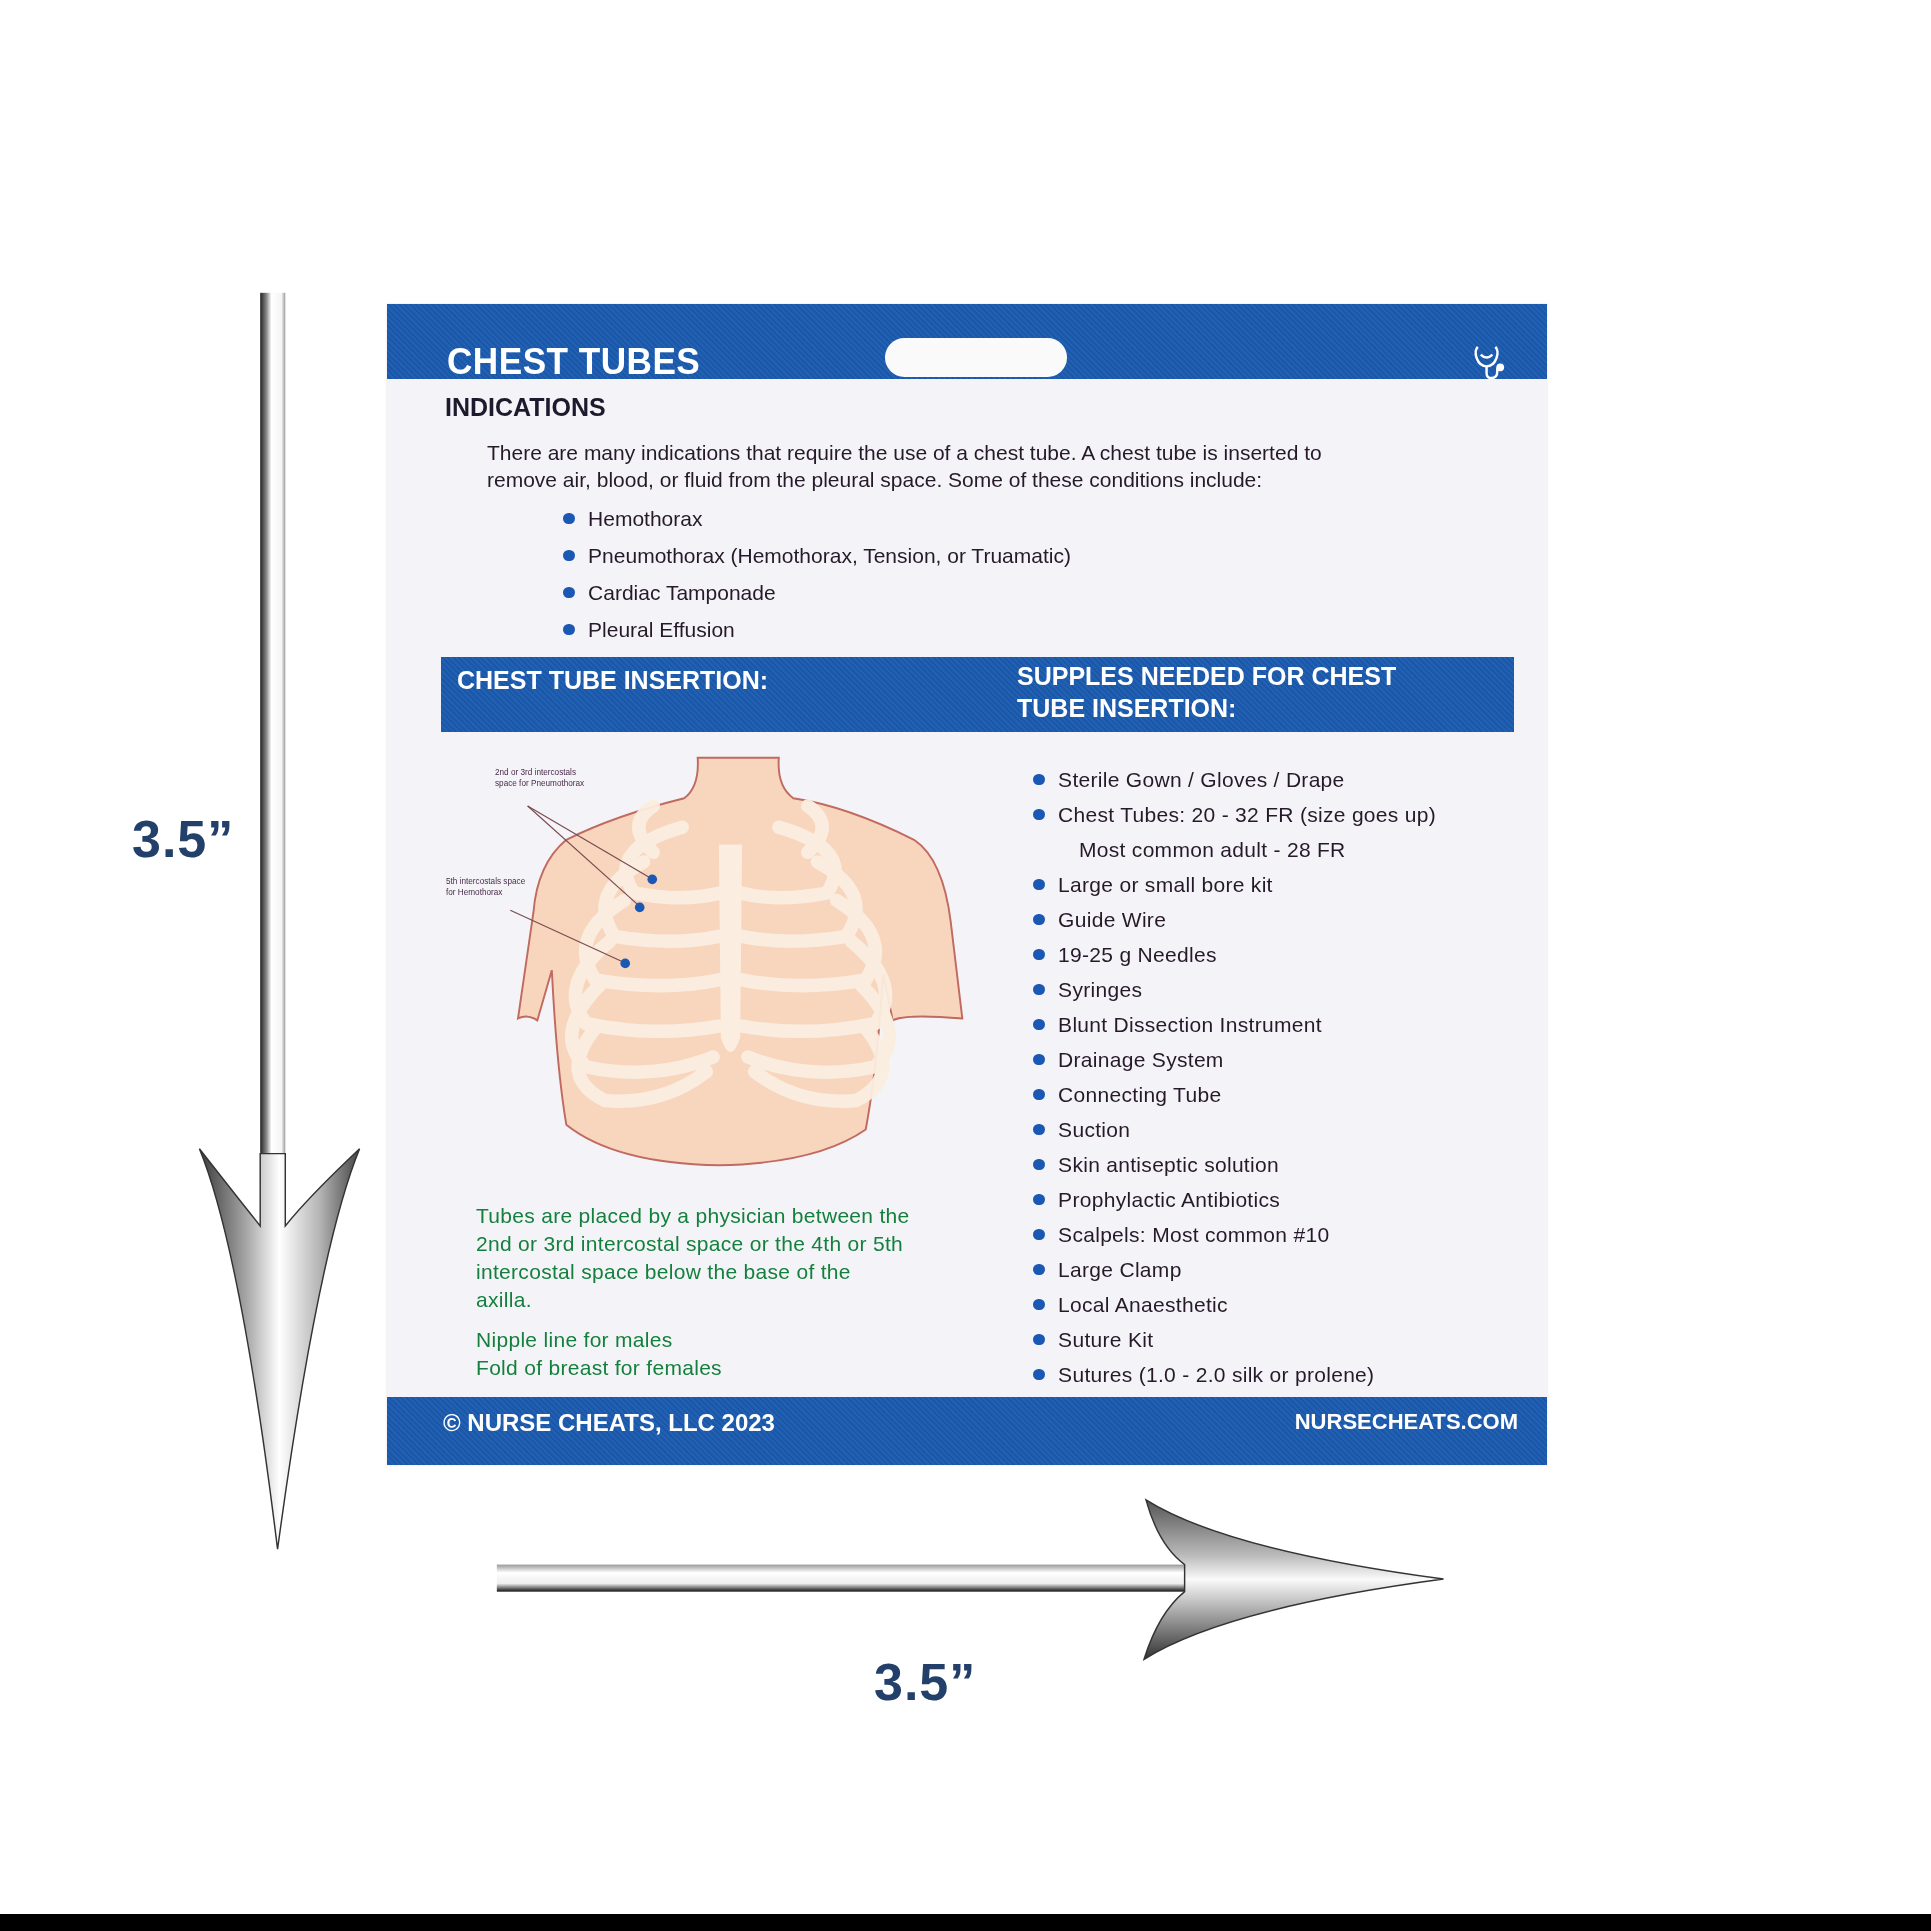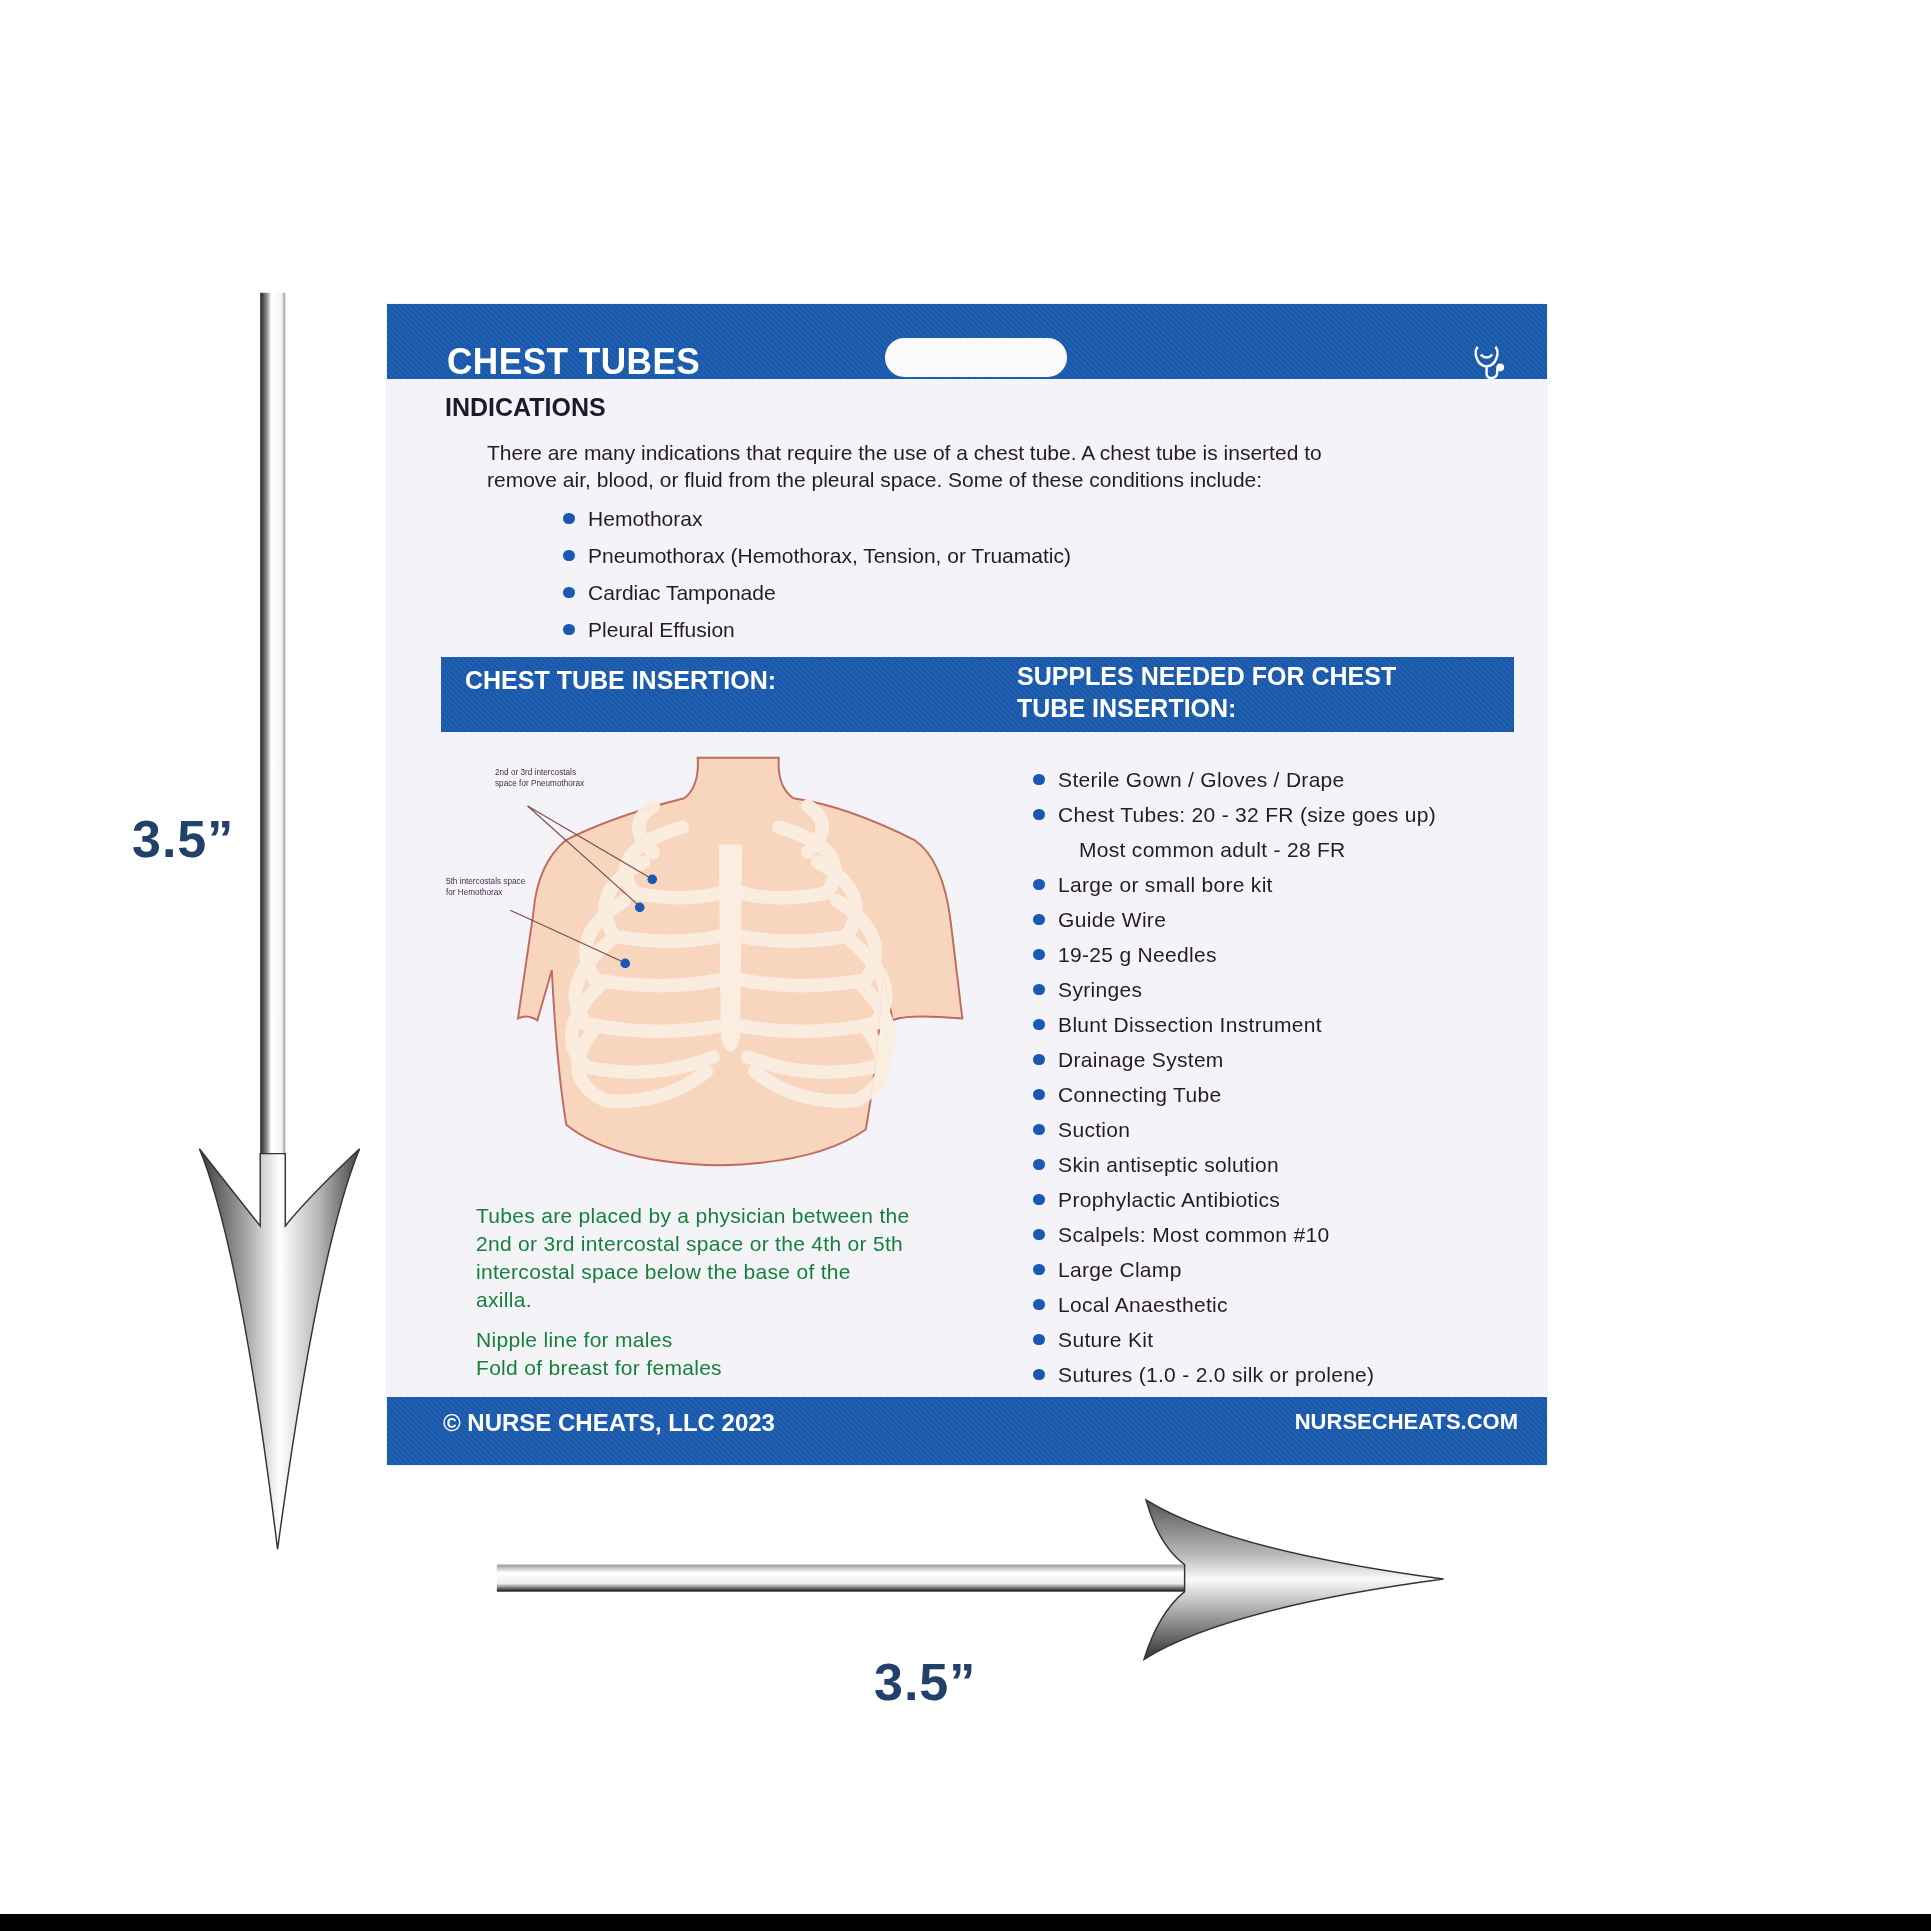--- a/index.html
+++ b/index.html
@@ -15,21 +15,21 @@
   .band-text { position:absolute; color:#fff; font-weight:bold; white-space:nowrap; }
   .header-title { left:60px; top:37px; font-size:37px; letter-spacing:0.5px; transform:scaleX(0.95); transform-origin:left; }
   .slot { position:absolute; left:498px; top:34px; width:182px; height:39px; background:#fafafa; border-radius:19.3px; }
   .steth { position:absolute; left:1083px; top:37px; width:39px; height:39px; }
   .h-indications { position:absolute; left:58px; top:89px; font-size:25px; font-weight:bold; color:#1e1a2e; }
   .intro { position:absolute; left:100px; top:135px; width:1023px; font-size:21px; line-height:27px; color:#261a2a; }
   .ind-list { position:absolute; left:176px; top:196px; list-style:none; margin:0; padding:0; }
   .ind-list li { height:37px; font-size:21px; color:#261a2a; display:flex; align-items:center; }
   .dot { display:inline-block; width:11.6px; height:11.6px; border-radius:50%; background:#1b58b4; margin-right:13.5px; flex:none; }
   .sec-bar { left:54px; top:353px; width:1073px; height:75px; }
-  .sec-left { left:24px; top:8.7px; font-size:25px; }
+  .sec-left { left:16px; top:8.7px; font-size:25px; }
   .sec-right { left:576px; top:2.9px; font-size:25px; line-height:32px; }
   .supplies { position:absolute; left:646px; top:458px; list-style:none; margin:0; padding:0; }
   .supplies li { height:35px; font-size:21px; color:#261a2a; display:flex; align-items:center; white-space:nowrap; letter-spacing:0.3px; }
   .supplies li.sub { padding-left:46px; }
   .diagram { position:absolute; left:73px; top:444px; width:541px; height:425px; }
   .placement { position:absolute; left:89px; top:898px; width:502px; font-size:21px; line-height:28px; color:#15803d; letter-spacing:0.3px; }
   .placement p { margin:0; }
   .placement .gap { height:11.6px; }
   .footer { left:0; top:1093px; width:1160px; height:68px; }
   .footer-left { left:56px; top:11.6px; font-size:24px; }

